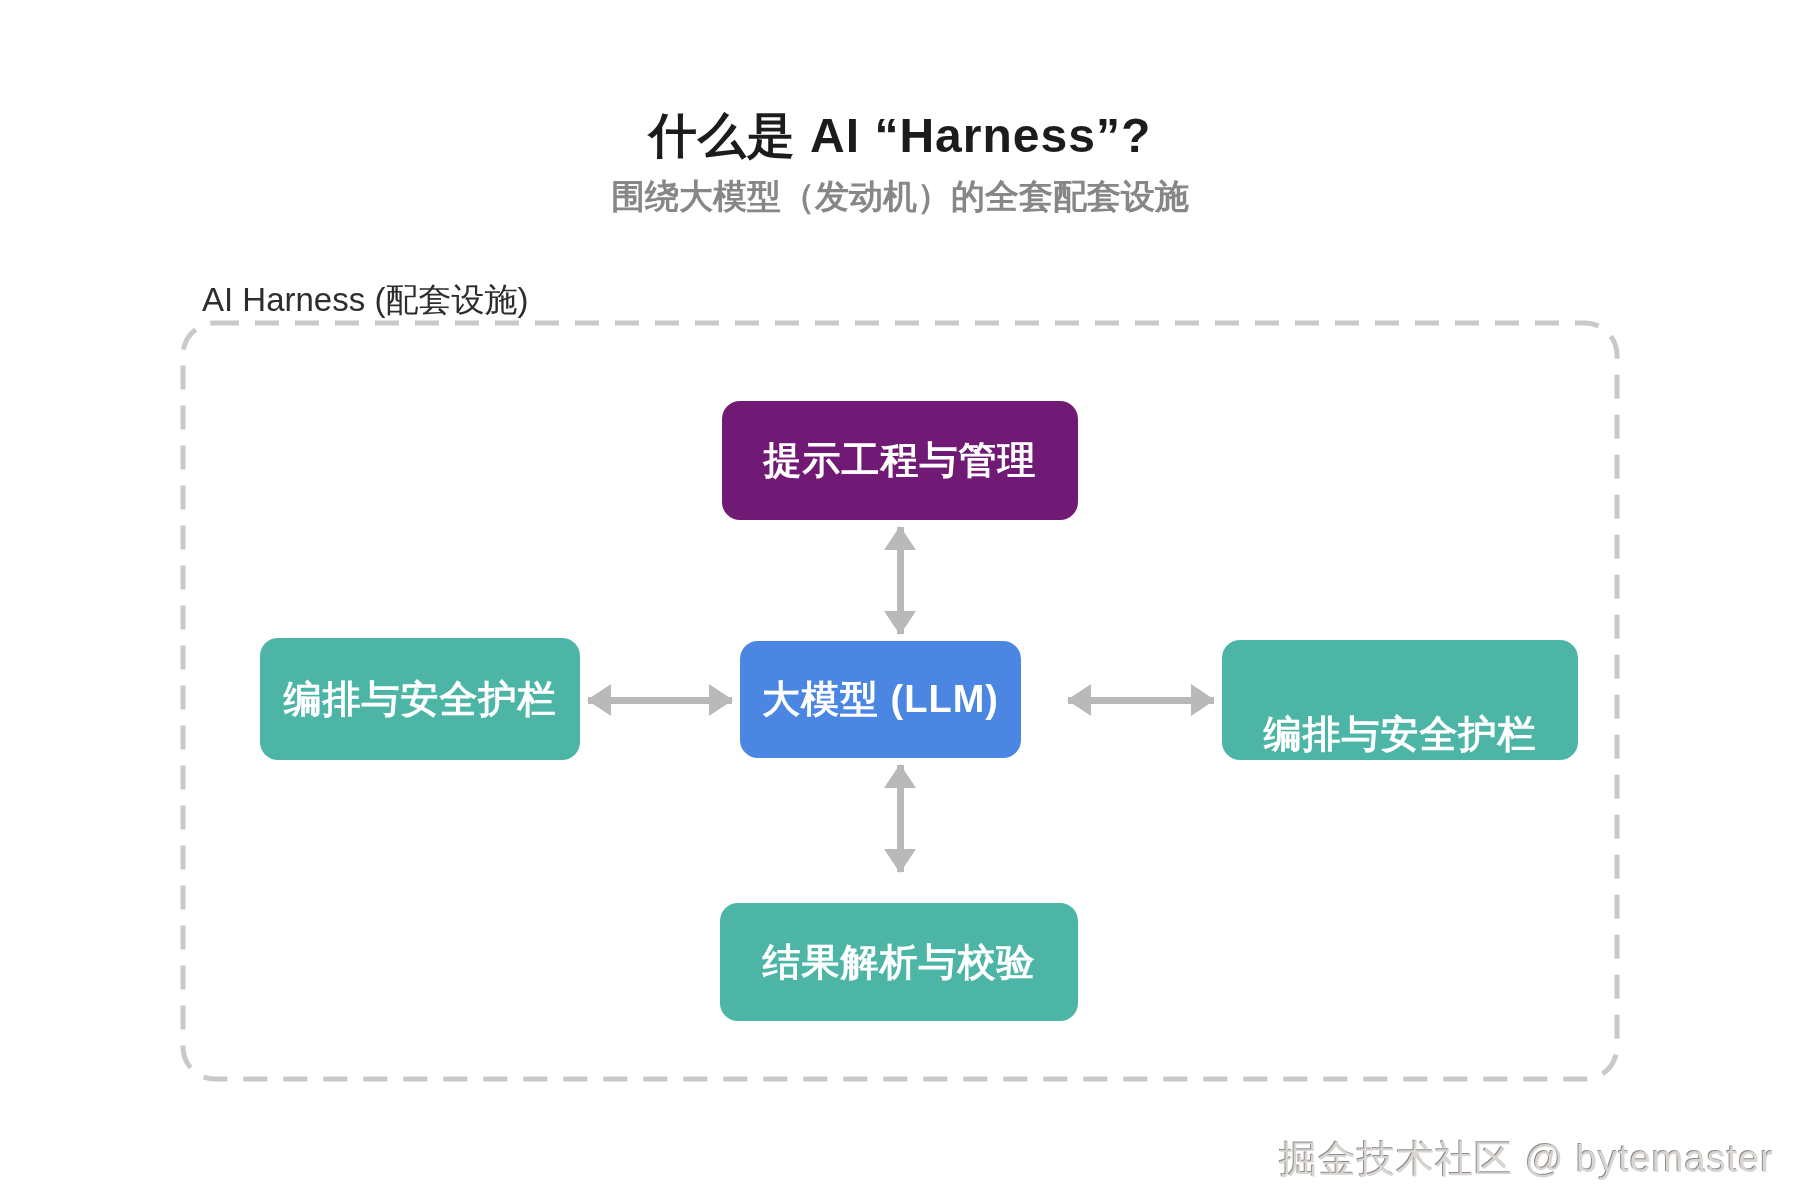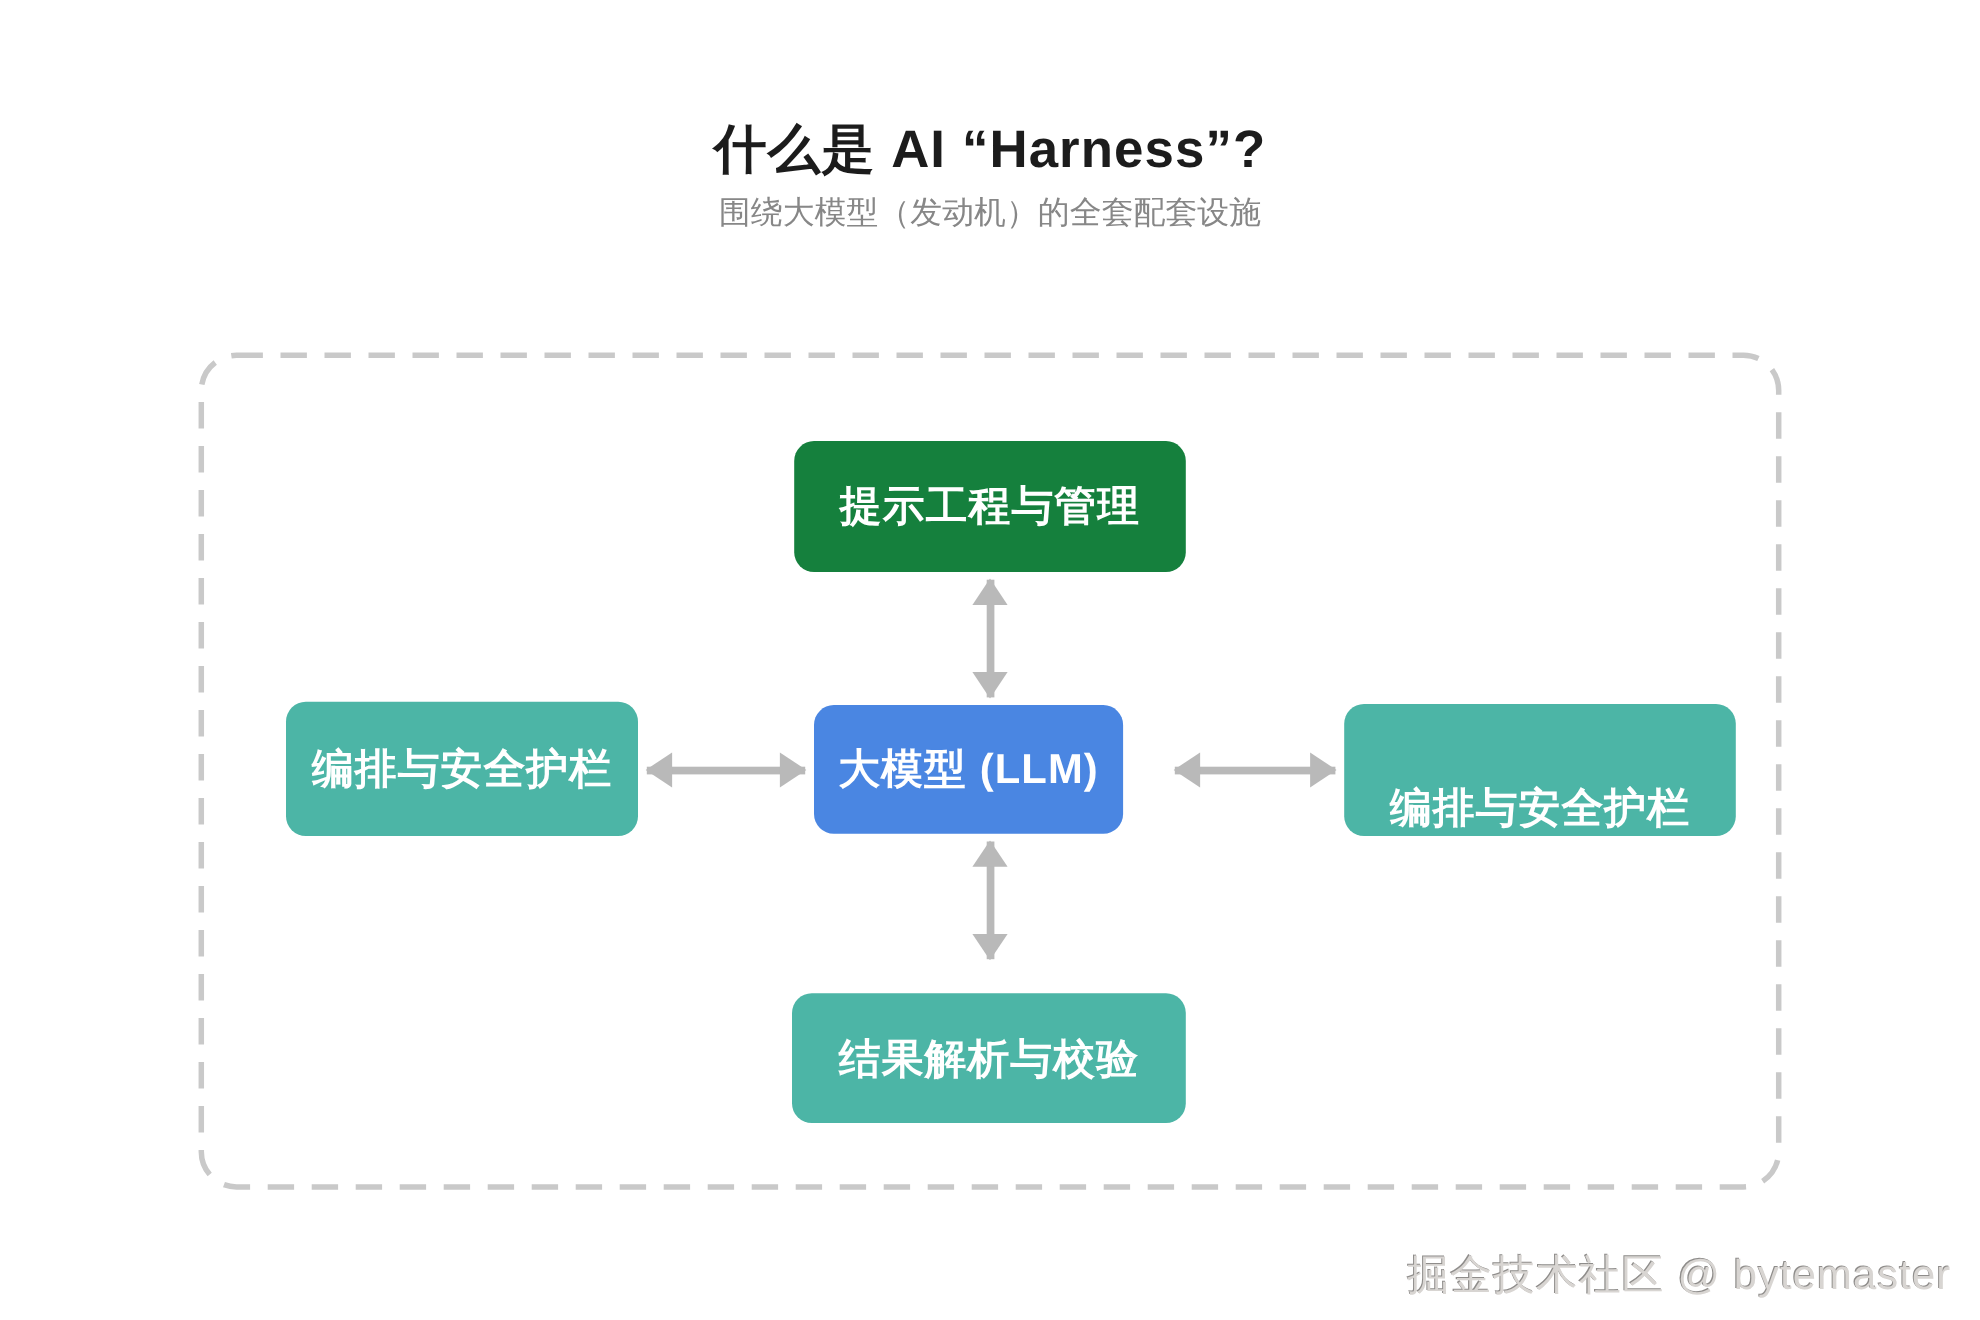--- a/index.html
+++ b/index.html
@@ -14,21 +14,21 @@
 
   .title {
     position: absolute; top: 104px; left: 0; width: 100%;
     text-align: center;
     font-size: 48px; font-weight: 700; color: #1c1c1c;
     letter-spacing: 1px;
   }
   .subtitle {
     position: absolute; top: 174px; left: 0; width: 100%;
     text-align: center;
-    font-size: 29px; font-weight: 400; color: #878787;
+    font-size: 34px; font-weight: 700; color: #878787;
   }
   .harness-label {
     position: absolute; left: 202px; top: 278px;
     font-size: 33px; color: #2d2d2d;
   }
   .harness-border {
     position: absolute; left: 180px; top: 320px;
   }
 
   .node {
@@ -86,20 +86,21 @@
   }
 </style>
 </head>
 <body>
 
 <div class="page">
 
   <h1 class="title">什么是 AI “Harness”?</h1>
   <div class="subtitle">围绕大模型（发动机）的全套配套设施</div>
 
+  <div class="harness-label">AI Harness (配套设施)</div>
 
   <svg class="harness-border" width="1440" height="762" viewBox="0 0 1440 762">
     <rect x="3" y="3" width="1434" height="756" rx="32" ry="32" fill="none" stroke="#c9c9c9" stroke-width="5" stroke-dasharray="24 16"></rect>
   </svg>
 
   <div class="conn v conn-top">
     <div class="ah up"></div>
     <div class="ah down"></div>
   </div>
   <div class="conn v conn-bottom">
@@ -108,21 +109,21 @@
   </div>
   <div class="conn h conn-left">
     <div class="ah left"></div>
     <div class="ah right"></div>
   </div>
   <div class="conn h conn-right">
     <div class="ah left"></div>
     <div class="ah right"></div>
   </div>
 
-  <div class="node teal node-top" style="background: #15803d;">
+  <div class="node teal node-top" style="background: #701a75;">
     <span>提示工程与管理</span>
   </div>
 
   <div class="node teal node-left" style="background: rgb(76, 181, 166);">
     <span>编排与安全护栏</span>
   </div>
 
   <div class="node blue node-center" style="background: rgb(74, 134, 226);">
     <span>大模型 (LLM)</span>
   </div>

